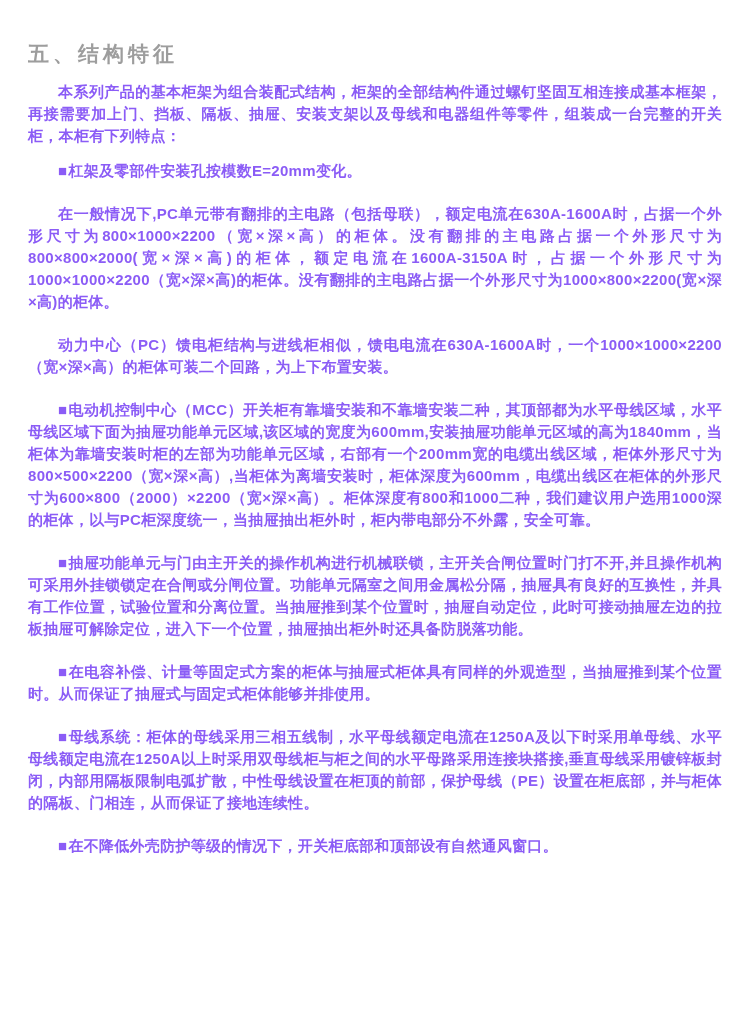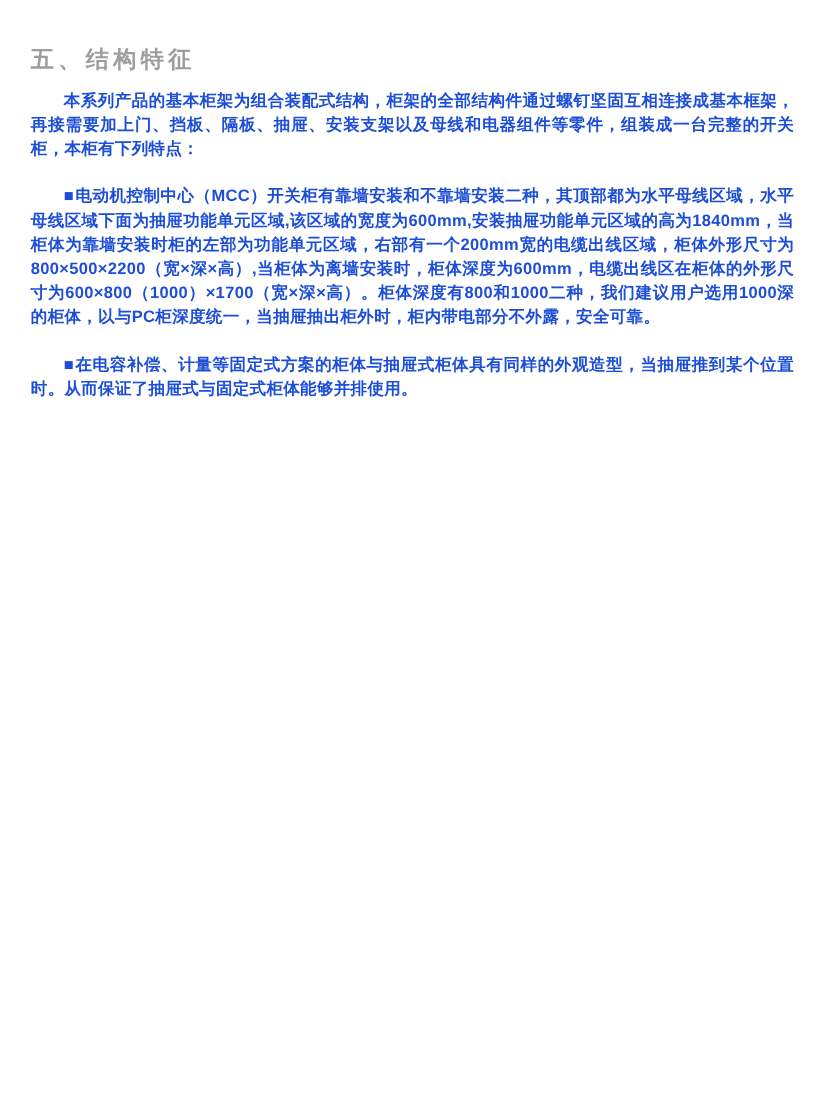--- a/index.html
+++ b/index.html
@@ -17,21 +17,21 @@
     padding: 40px 28px 0 28px;
   }
   .doc-title {
     color: #9d9d9d;
     font-size: 21px;
     font-weight: bold;
     letter-spacing: 4px;
     margin-bottom: 13px;
   }
   .block {
-    color: #1d4ed8;
+    color: #8b5cf6;
     font-size: 15px;
     font-weight: 600;
     line-height: 22px;
     letter-spacing: 0.3px;
     text-align: justify;
     text-indent: 2em;
   }
   .mb-sm { margin-bottom: 13px; }
   .gap-before { margin-top: 21px; }
   .marker { margin-right: 1px; }
@@ -39,25 +39,31 @@
 </head>
 <body>
 
 <div class="doc">
 
   <h1 class="doc-title">五、结构特征</h1>
 
   <p class="block mb-sm"><span>本系列产品的基本柜架为组合装配式结构，柜架的全部结构件通过螺钉坚固互相连接成基本框架，再接需要加上门、挡板、隔板、抽屉、安装支架以及母线和电器组件等零件，组装成一台完整的开关柜，本柜有下列特点：</span></p>
 
 
+  <p class="block"><span class="marker">■</span><span>杠架及零部件安装孔按模数E=20mm变化。</span></p>
 
 
 
+  <p class="block gap-before"><span>在一般情况下,PC单元带有翻排的主电路（包括母联），额定电流在630A-1600A时，占据一个外形尺寸为800×1000×2200（宽×深×高）的柜体。没有翻排的主电路占据一个外形尺寸为800×800×2000(宽×深×高)的柜体，额定电流在1600A-3150A时，占据一个外形尺寸为1000×1000×2200（宽×深×高)的柜体。没有翻排的主电路占据一个外形尺寸为1000×800×2200(宽×深×高)的柜体。</span></p>
 
+  <p class="block gap-before"><span>动力中心（PC）馈电柜结构与进线柜相似，馈电电流在630A-1600A时，一个1000×1000×2200（宽×深×高）的柜体可装二个回路，为上下布置安装。</span></p>
 
-  <p class="block gap-before"><span class="marker">■</span><span>电动机控制中心（MCC）开关柜有靠墙安装和不靠墙安装二种，其顶部都为水平母线区域，水平母线区域下面为抽屉功能单元区域,该区域的宽度为600mm,安装抽屉功能单元区域的高为1840mm，当柜体为靠墙安装时柜的左部为功能单元区域，右部有一个200mm宽的电缆出线区域，柜体外形尺寸为800×500×2200（宽×深×高）,当柜体为离墙安装时，柜体深度为600mm，电缆出线区在柜体的外形尺寸为600×800（1000）×1700（宽×深×高）。柜体深度有800和1000二种，我们建议用户选用1000深的柜体，以与PC柜深度统一，当抽屉抽出柜外时，柜内带电部分不外露，安全可靠。</span></p>
+  <p class="block gap-before"><span class="marker">■</span><span>电动机控制中心（MCC）开关柜有靠墙安装和不靠墙安装二种，其顶部都为水平母线区域，水平母线区域下面为抽屉功能单元区域,该区域的宽度为600mm,安装抽屉功能单元区域的高为1840mm，当柜体为靠墙安装时柜的左部为功能单元区域，右部有一个200mm宽的电缆出线区域，柜体外形尺寸为800×500×2200（宽×深×高）,当柜体为离墙安装时，柜体深度为600mm，电缆出线区在柜体的外形尺寸为600×800（2000）×2200（宽×深×高）。柜体深度有800和1000二种，我们建议用户选用1000深的柜体，以与PC柜深度统一，当抽屉抽出柜外时，柜内带电部分不外露，安全可靠。</span></p>
 
+  <p class="block gap-before"><span class="marker">■</span><span>抽屉功能单元与门由主开关的操作机构进行机械联锁，主开关合闸位置时门打不开,并且操作机构可采用外挂锁锁定在合闸或分闸位置。功能单元隔室之间用金属松分隔，抽屉具有良好的互换性，并具有工作位置，试验位置和分离位置。当抽屉推到某个位置时，抽屉自动定位，此时可接动抽屉左边的拉板抽屉可解除定位，进入下一个位置，抽屉抽出柜外时还具备防脱落功能。</span></p>
 
   <p class="block gap-before"><span class="marker">■</span><span>在电容补偿、计量等固定式方案的柜体与抽屉式柜体具有同样的外观造型，当抽屉推到某个位置时。从而保证了抽屉式与固定式柜体能够并排使用。</span></p>
 
+  <p class="block gap-before"><span class="marker">■</span><span>母线系统：柜体的母线采用三相五线制，水平母线额定电流在1250A及以下时采用单母线、水平母线额定电流在1250A以上时采用双母线柜与柜之间的水平母路采用连接块搭接,垂直母线采用镀锌板封闭，内部用隔板限制电弧扩散，中性母线设置在柜顶的前部，保护母线（PE）设置在柜底部，并与柜体的隔板、门相连，从而保证了接地连续性。</span></p>
 
+  <p class="block gap-before"><span class="marker">■</span><span>在不降低外壳防护等级的情况下，开关柜底部和顶部设有自然通风窗口。</span></p>
 
 </div>
 
 </body></html>

